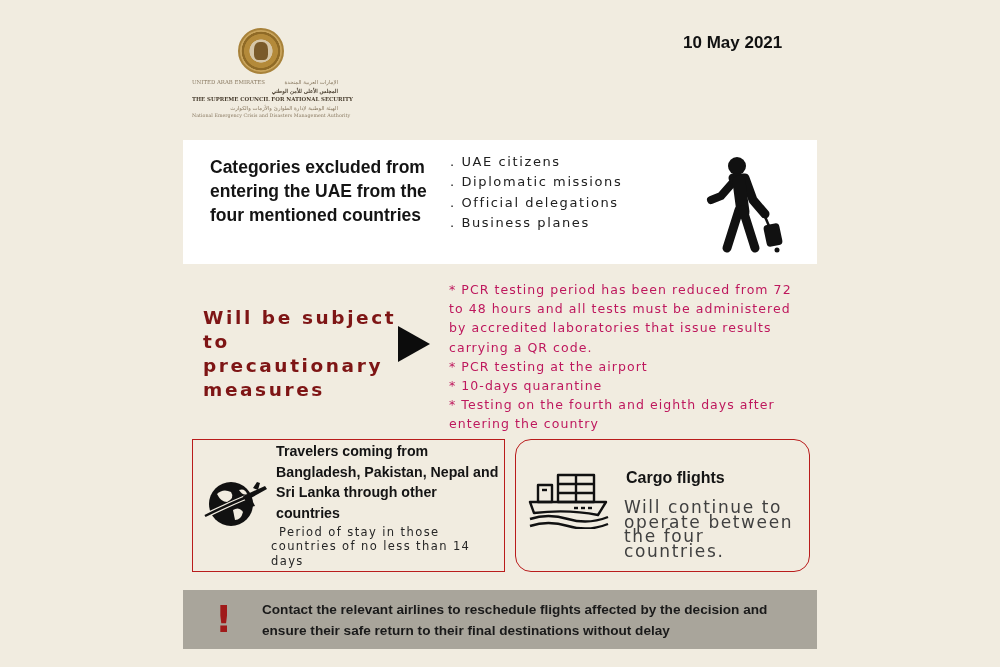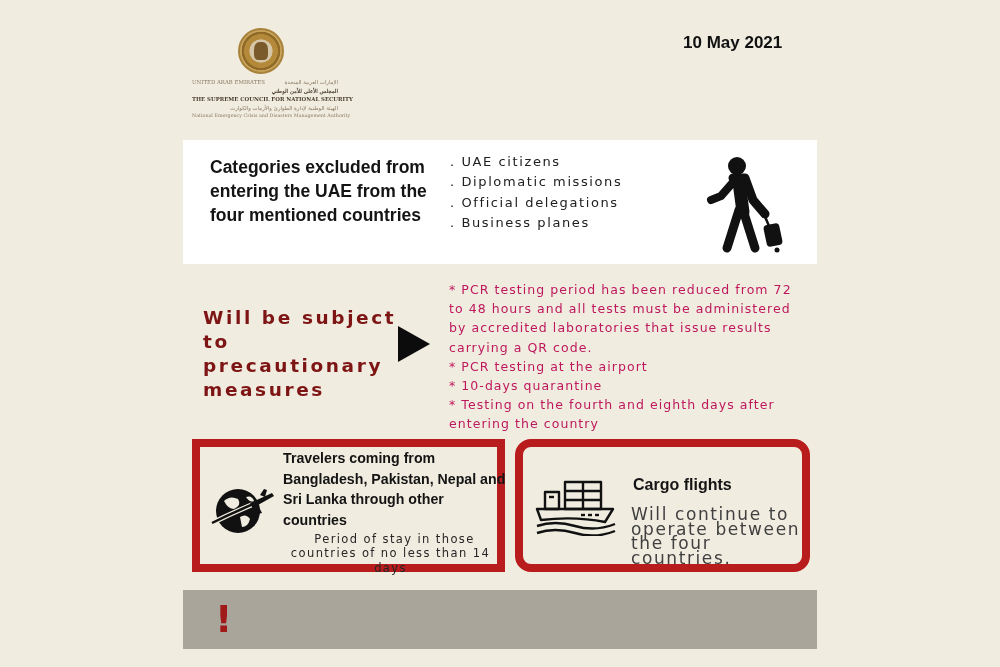--- a/index.html
+++ b/index.html
@@ -59,35 +59,34 @@
       font-size: 18.5px; line-height: 24px; letter-spacing: 2.6px; color: #7e1515;
     }
     .play-icon { position: absolute; left: 398px; top: 326px; width: 32px; height: 36px; }
     .measures-list { position: absolute; left: 449px; top: 280px; width: 360px; list-style: none; }
     .measures-list li {
       font-size: 12.5px; line-height: 19.2px; letter-spacing: 1.05px; color: #be185d;
     }
 
     .card {
       position: absolute; top: 439px; height: 133px;
-      border: 8px solid #b91c1c; background: #f1ece0;
+      border: 1px solid #b91c1c; background: #f1ece0;
     }
     .card-left { left: 192px; width: 313px; }
     .card-right { left: 515px; width: 295px; border-radius: 16px; }
     .globe-icon { position: absolute; left: 10px; top: 32px; width: 66px; height: 60px; }
     .card-left-title {
       position: absolute; left: 83px; top: 1px; width: 225px;
       font-family: "Liberation Sans", sans-serif; font-weight: bold;
       font-size: 14.2px; line-height: 20.5px; color: #141414;
     }
     .card-left-text {
       position: absolute; left: 78px; top: 85px; width: 225px;
       font-size: 11.5px; line-height: 14.4px; letter-spacing: 1.4px; color: #262626;
       text-indent: 8px;
-      text-align: center;
     }
     .ship-icon { position: absolute; left: 12px; top: 33px; width: 82px; height: 56px; }
     .card-right-title {
       position: absolute; left: 110px; top: 29px;
       font-family: "Liberation Sans", sans-serif; font-weight: bold;
       font-size: 16px; color: #141414;
     }
     .card-right-text {
       position: absolute; left: 108px; top: 60px; width: 180px;
       font-size: 17px; line-height: 14.5px; letter-spacing: 1.6px; color: #404040;
@@ -198,13 +197,14 @@
     <line x1="60" y1="35" x2="64" y2="35"></line>
     <path d="M2 46 Q20 40 40 46 T80 44"></path>
     <path d="M2 53 Q20 47 40 53 T80 51"></path>
   </svg>
   <div class="card-right-title">Cargo flights</div>
   <div class="card-right-text">Will continue to operate between the four countries.</div>
 </section>
 
 <section class="band3">
   <div class="alert-icon">!</div>
+  <div class="band3-text">Contact the relevant airlines to reschedule flights affected by the decision and ensure their safe return to their final destinations without delay</div>
 </section>
 
 </body></html>

